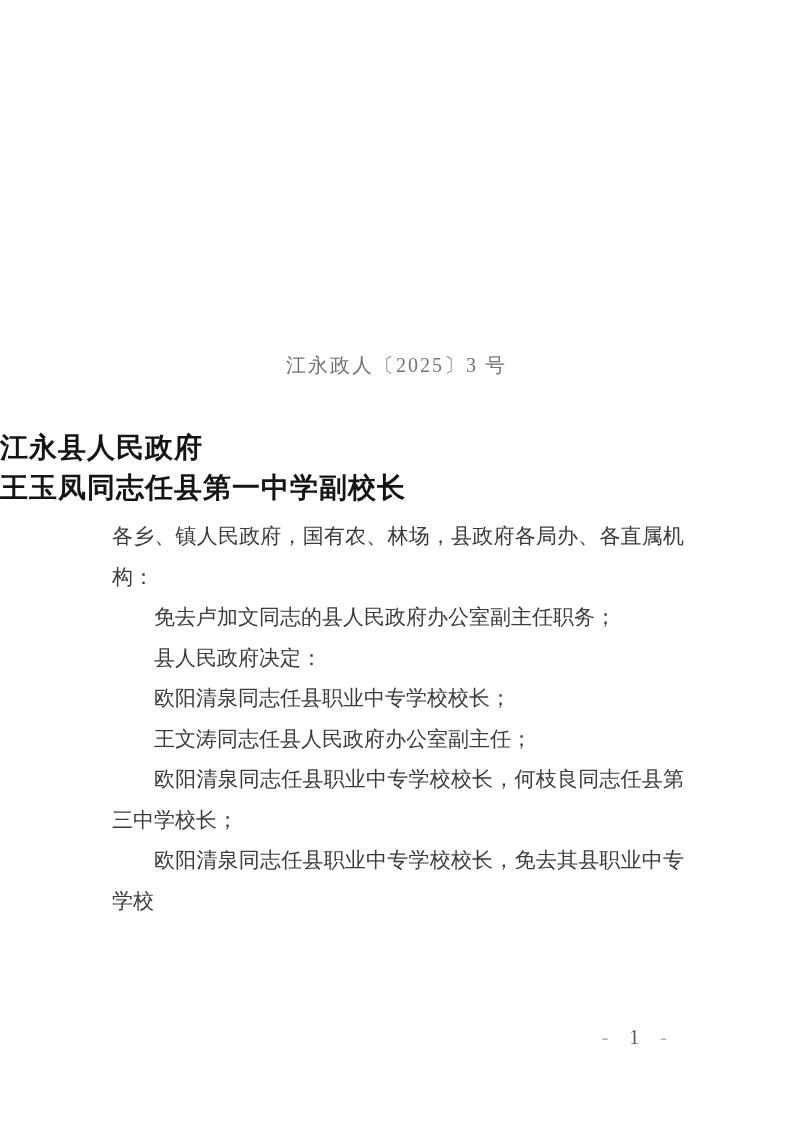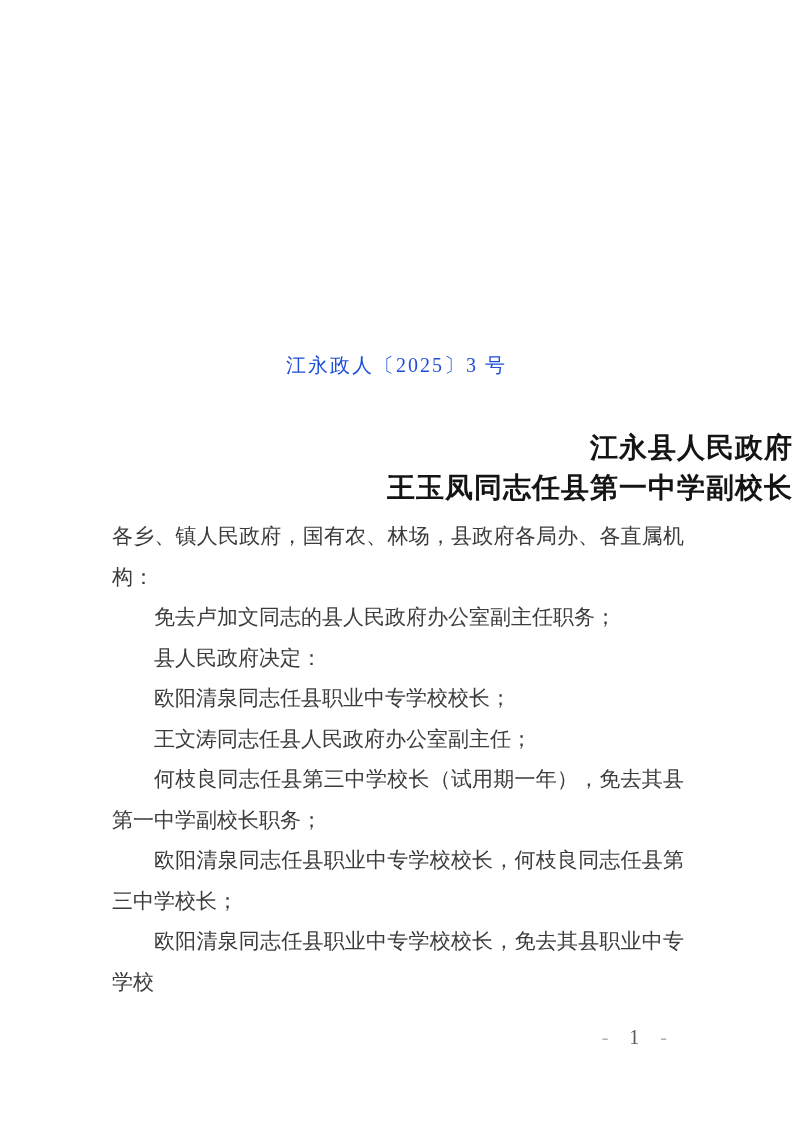--- a/index.html
+++ b/index.html
@@ -16,28 +16,28 @@
     font-family: "Liberation Serif", "DejaVu Serif", serif;
   }
   .doc-number {
     position: absolute;
     top: 352px;
     left: 0;
     width: 100%;
     text-align: center;
     font-size: 20px;
     letter-spacing: 2px;
-    color: #1d4ed8;
+    color: #737373;
   }
   .title-block {
     position: absolute;
     top: 428px;
     left: 0;
     width: 100%;
-    text-align: right;
+    text-align: left;
     font-weight: bold;
     color: #141414;
     font-size: 28px;
     line-height: 40px;
     letter-spacing: 1px;
   }
   .body-block {
     position: absolute;
     top: 516px;
     left: 112px;
@@ -78,21 +78,20 @@
     <div>江永县人民政府</div>
     <div>王玉凤同志任县第一中学副校长</div>
   </div>
 
   <div class="body-block">
     <p>各乡、镇人民政府，国有农、林场，县政府各局办、各直属机构：</p>
     <p class="indent">免去卢加文同志的县人民政府办公室副主任职务；</p>
     <p class="indent">县人民政府决定：</p>
     <p class="indent">欧阳清泉同志任县职业中专学校校长；</p>
     <p class="indent">王文涛同志任县人民政府办公室副主任；</p>
-    <p class="indent">何枝良同志任县第三中学校长（试用期一年），免去其县第一中学副校长职务；</p>
     <p class="indent">欧阳清泉同志任县职业中专学校校长，何枝良同志任县第三中学校长；</p>
     <p class="indent">欧阳清泉同志任县职业中专学校校长，免去其县职业中专学校</p>
   </div>
 
   <div class="page-footer">
     <span class="dash">-</span>
     <span>1</span>
     <span class="dash">-</span>
   </div>
 

